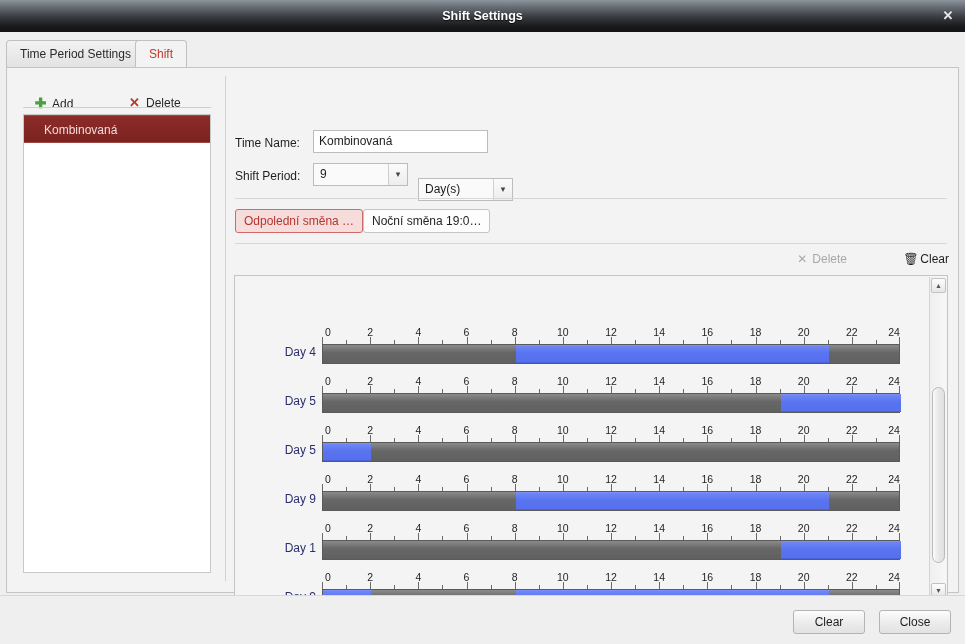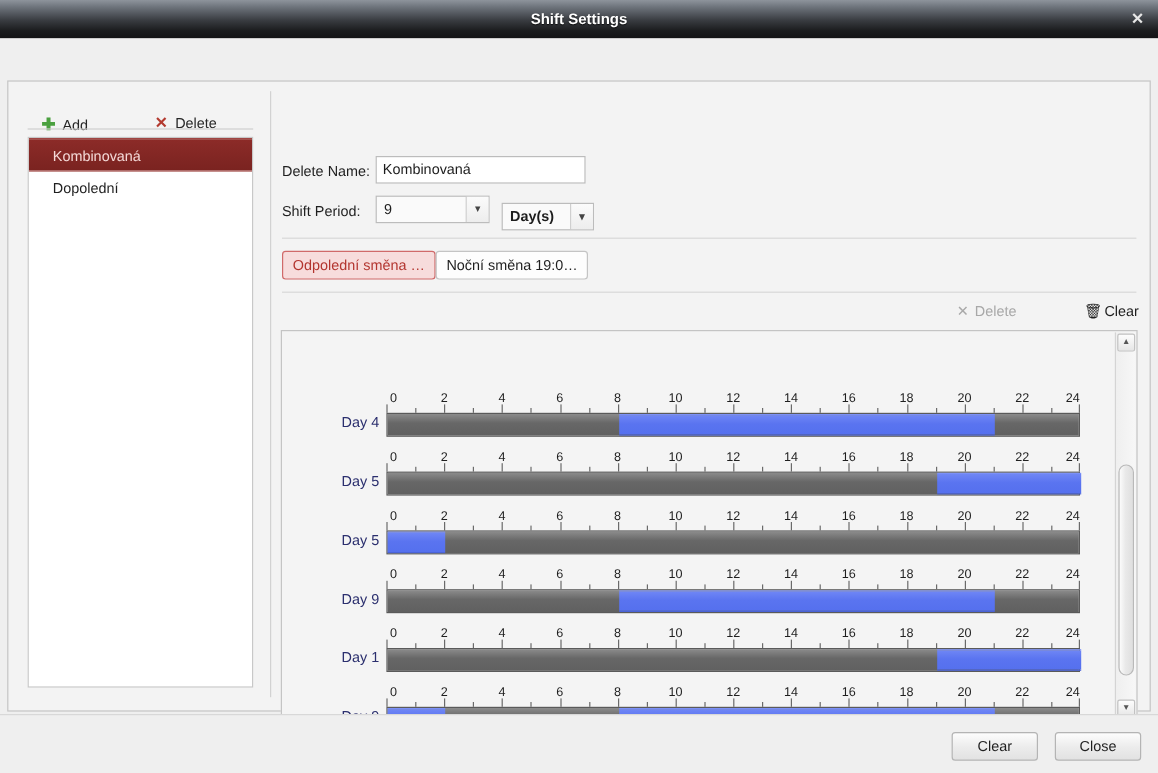--- a/index.html
+++ b/index.html
@@ -119,21 +119,21 @@
     font-size: 12px; color: #1d1d1d;
   }
   .combo .val { position: absolute; left: 6px; top: 0; line-height: 21px; }
   .combo .arrow {
     position: absolute; right: 0; top: 0; width: 19px; height: 21px;
     border-left: 1px solid #cfcfcf;
     background: linear-gradient(to bottom,#fbfbfb,#ededed);
     text-align: center; line-height: 20px; font-size: 9px; color: #444; cursor: pointer;
   }
   #cb-period { left: 80px; top: 87px; width: 95px; }
-  #cb-unit   { left: 185px; top: 93px; width: 77px; font-weight: bold; }
+  #cb-unit   { left: 185px; top: 102px; width: 95px; }
 
   #hsep1 {
     position: absolute; left: 2px; top: 122px; width: 712px; height: 1px; background: #d7d7d7;
   }
 
   
   #chips { position: absolute; left: 2px; top: 133px; height: 24px; }
   .chip {
     position: absolute; top: 0; height: 24px; line-height: 22px;
     padding: 0 8px; font-size: 12px; border-radius: 3px; cursor: pointer; white-space: nowrap;
@@ -231,40 +231,43 @@
 </head>
 <body>
 
 <div id="titlebar">
   <div class="title">Shift Settings</div>
   <div class="close">✕</div>
 </div>
 
 <div id="content">
 
+  <div id="tabstrip">
+    <div class="tab inactive" id="tab-time">Time Period Settings</div>
+    <div class="tab active" id="tab-shift">Shift</div>
+  </div>
 
   <div id="tabpanel">
 
     <div id="leftpane">
       <div id="left-toolbar">
         <div class="tbtn" id="btn-add"><span class="glyph plus">✚</span><span>Add</span></div>
         <div class="tbtn" id="btn-del"><span class="glyph cross">✕</span><span>Delete</span></div>
       </div>
       <div id="left-sep"></div>
       <div id="shiftlist">
         <div class="list-item selected">Kombinovaná</div>
-        <div class="list-item">Dopolední</div>
       </div>
     </div>
 
     <div id="vertdiv"></div>
 
     <div id="rightpane">
 
-      <div class="field-label" id="lbl-name">Delete Name:</div>
+      <div class="field-label" id="lbl-name">Time Name:</div>
       <div id="in-name" title="Kombinovaná">Kombinovaná</div>
 
       <div class="field-label" id="lbl-period">Shift Period:</div>
 
       <div class="combo" id="cb-period">
         <span class="val">9</span>
         <span class="arrow">▾</span>
       </div>
 
       <div class="combo" id="cb-unit">

